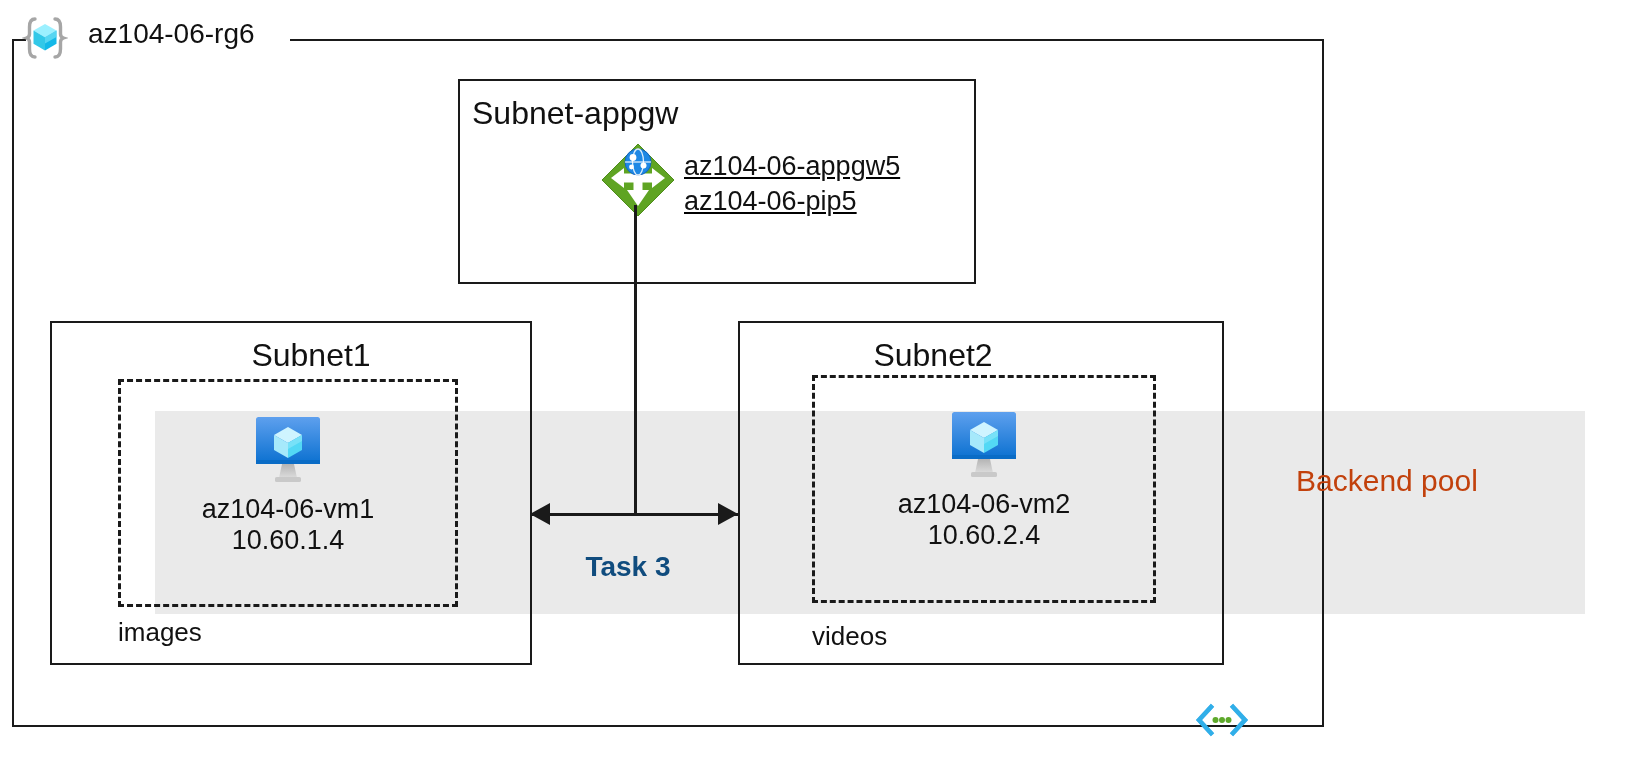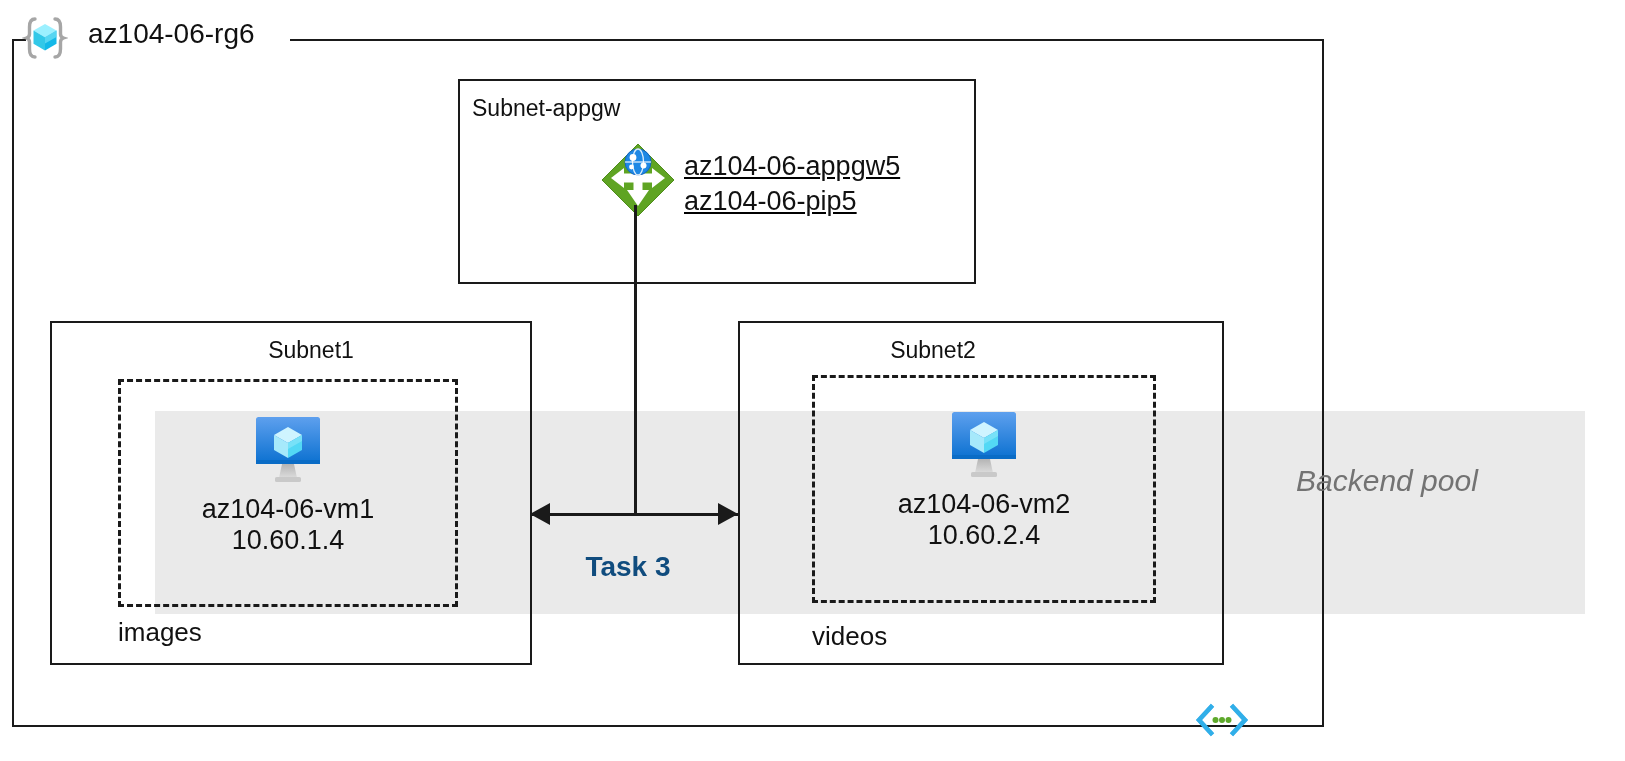--- a/index.html
+++ b/index.html
@@ -25,24 +25,23 @@
     width:1430px;
     height:203px;
     background:#eaeaea;
     z-index:1;
   }
   .band-label{
     position:absolute;
     left:1296px;
     top:455px;
     font-size:30px;
-    color:#737373;
+    color:#c2410c;
     white-space:nowrap;
     z-index:6;
-    font-style:italic;
   }
 
   
   .rg-box{
     position:absolute;
     left:12px;
     top:30px;
     width:1312px;
     height:688px;
     border:2px solid #1a1a1a;
@@ -85,21 +84,21 @@
     box-sizing:border-box;
     background:transparent;
     z-index:4;
   }
   .subnet-appgw{ left:458px; top:70px;  width:518px; height:205px; }
   .subnet1     { left:50px;  top:312px; width:482px; height:344px; }
   .subnet2     { left:738px; top:312px; width:486px; height:344px; }
 
   .subnet-title{
     position:absolute;
-    font-size:23px;
+    font-size:32px;
     color:#111111;
     white-space:nowrap;
     z-index:6;
   }
   .t-appgw{ left:472px; top:86px; }
   .t-sub1 { left:50px;  top:328px; width:482px; text-align:center;padding-left:20px; }
   .t-sub2 { left:700px; top:328px; width:466px; text-align:center; }
 
   
   .dashed{

